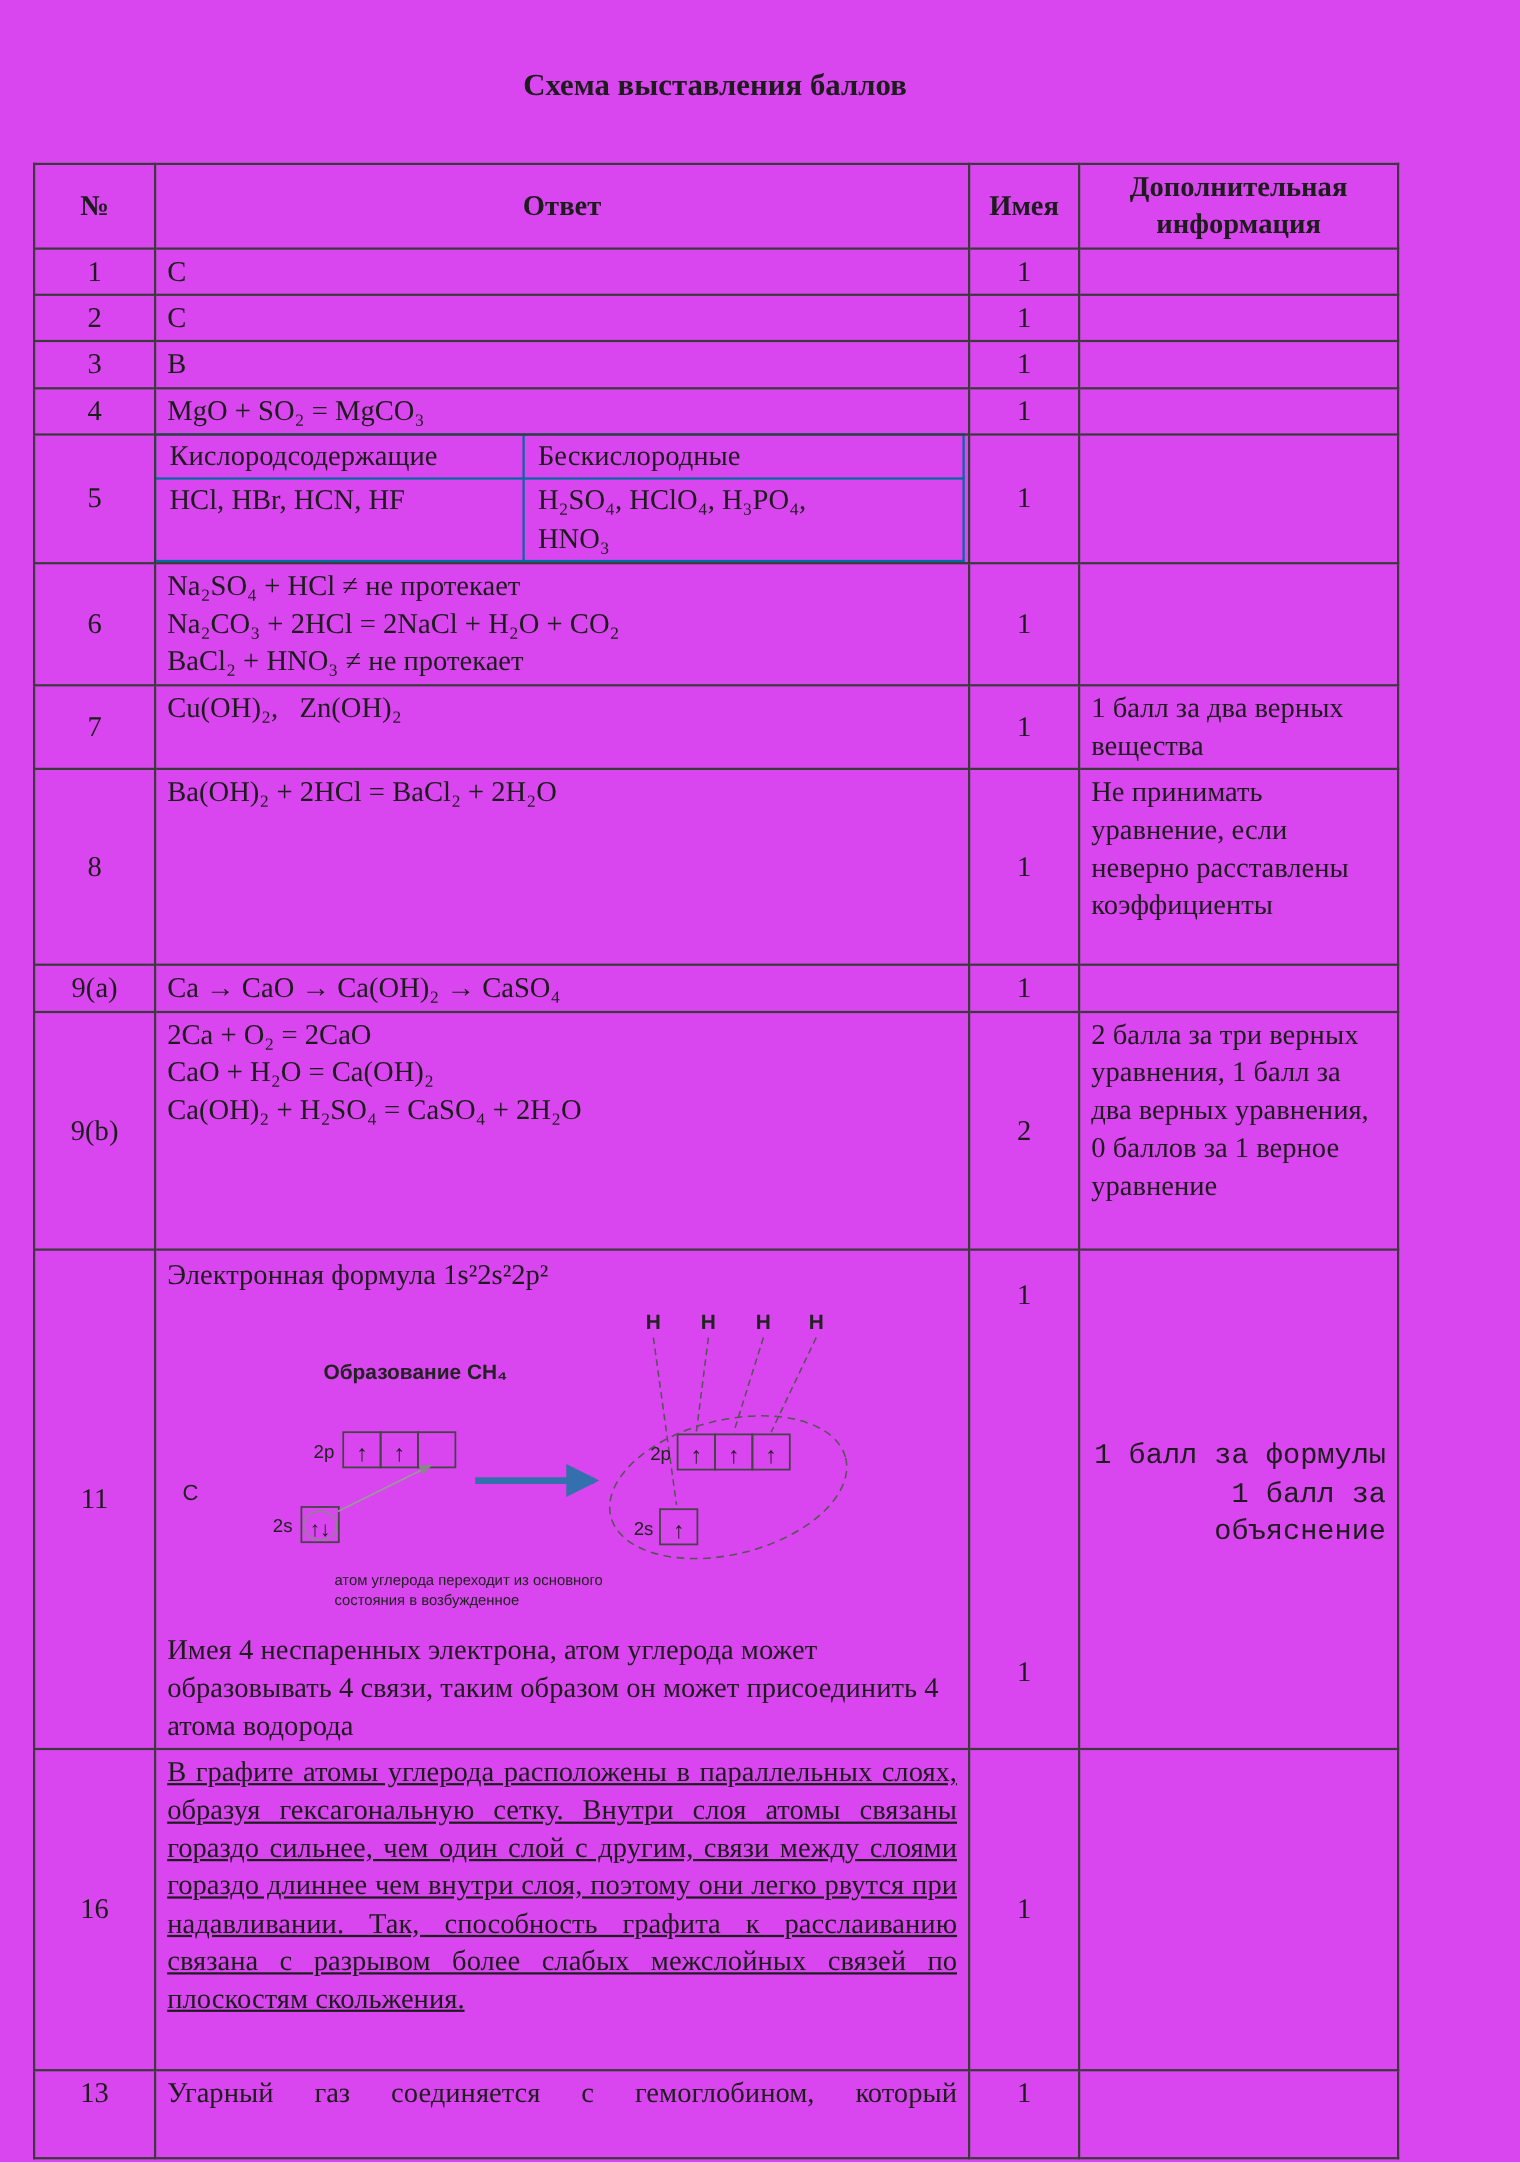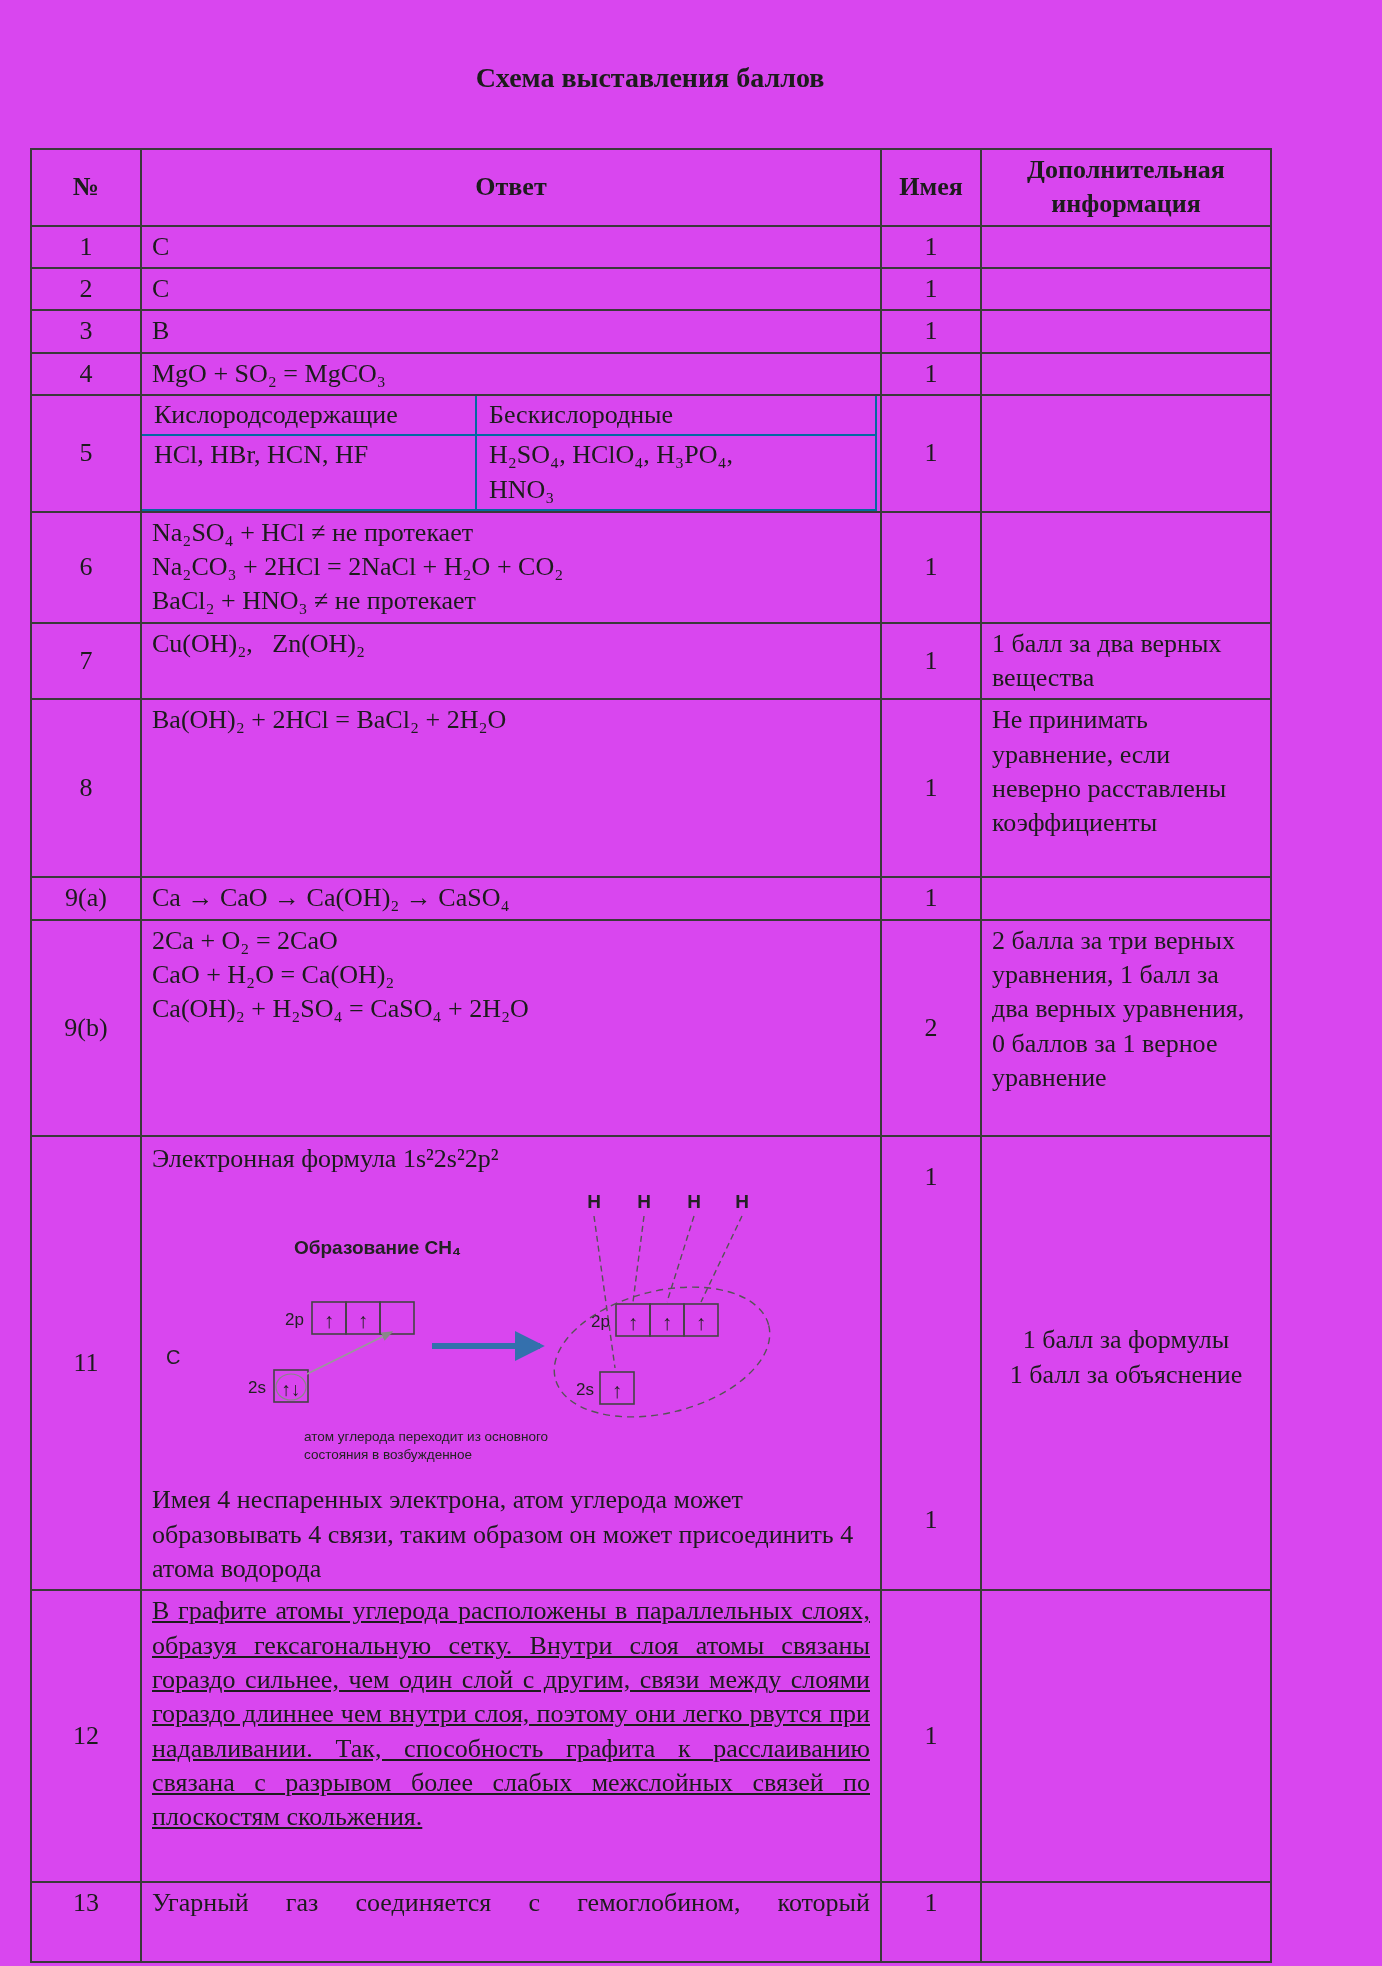--- a/index.html
+++ b/index.html
@@ -39,21 +39,21 @@
   .it-c1 { width:335px; }
   .it-hrow td { height:38px; }
 
   
   .r11-formula { padding-top:2px; }
   .r11-expl { margin-top:0; width:716px; }
   .diagram-wrap { margin:8px 0 0 2px; }
   .r11-score-wrap { height:436px; display:flex; flex-direction:column;
            justify-content:space-between; align-items:center; padding:20px 0 38px 0; }
   .r11-info-wrap { height:436px; display:flex; align-items:center; justify-content:center;
-           text-align:center; white-space:pre-line; }
+           text-align:right; white-space:pre-line;font-family:Liberation Mono, monospace; }
 
   svg text { font-family:"Liberation Sans","DejaVu Sans",sans-serif; fill:#222; }
 </style>
 </head>
 <body>
 
 <div class="page">
 
   <div class="title">Схема выставления баллов</div>
 
@@ -236,21 +236,21 @@
           <div>1</div>
         </div>
       </td>
       <td class="info-cell top">
         <div class="r11-info-wrap">1 балл за формулы
 1 балл за объяснение</div>
       </td>
     </tr>
 
     <tr style="height:292px">
-      <td class="num-cell">12</td>
+      <td class="num-cell">16</td>
       <td class="ans-cell justify">В графите атомы углерода расположены в параллельных слоях, образуя гексагональную сетку. Внутри слоя атомы связаны гораздо сильнее, чем один слой с другим, связи между слоями гораздо длиннее чем внутри слоя, поэтому они легко рвутся при надавливании.  Так, способность графита к расслаиванию связана с разрывом более слабых межслойных связей по плоскостям скольжения.</td>
       <td class="score-cell">1</td>
       <td class="info-cell"></td>
     </tr>
 
     <tr style="height:80px">
       <td class="num-cell top">13</td>
       <td class="ans-cell justify-last">Угарный газ соединяется с гемоглобином, который</td>
       <td class="score-cell top">1</td>
       <td class="info-cell"></td>

